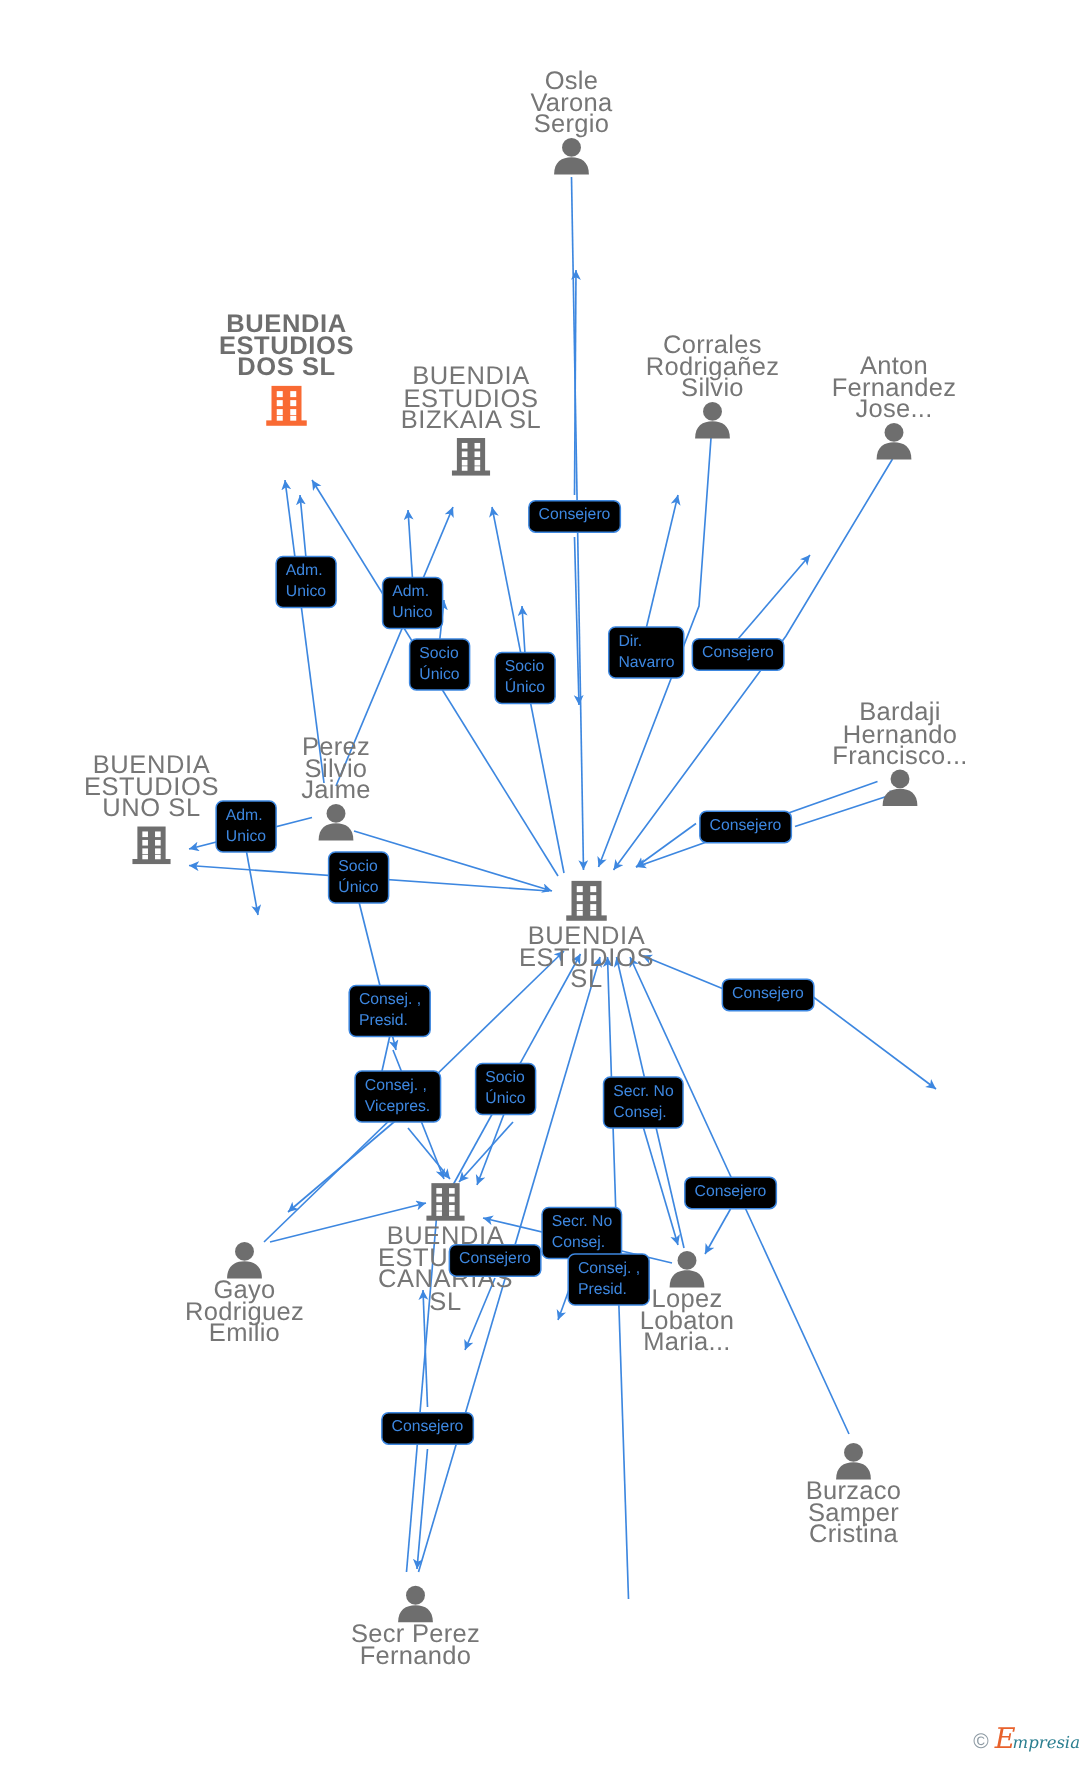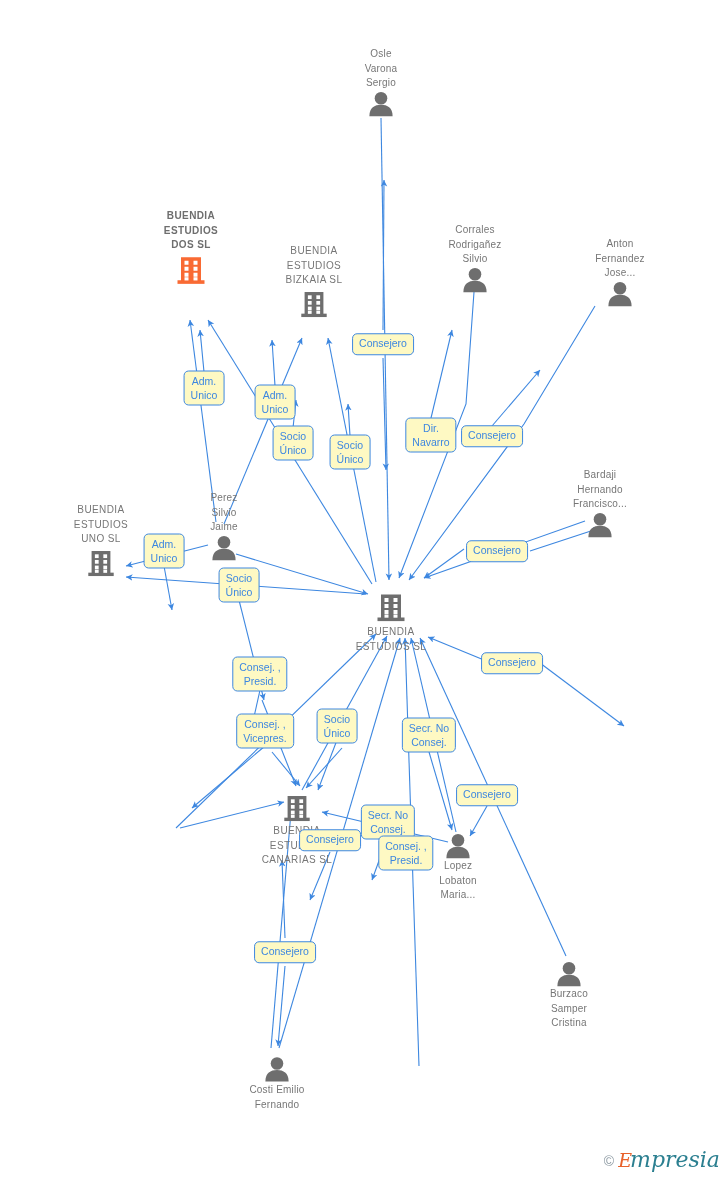--- a/index.html
+++ b/index.html
@@ -9,46 +9,46 @@
   }
   #graph{position:absolute;left:0;top:0;width:728px;height:1180px;}
   svg.edges{position:absolute;left:0;top:0;width:728px;height:1180px;pointer-events:none;}
 
   
   .node{position:absolute;transform:translate(-50%,-50%);
         display:flex;flex-direction:column;align-items:center;
         width:110px;}
   .node.below{flex-direction:column;}
   .node .label{
-    color:#767676;font-size:10px;line-height:14.5px;text-align:center;
+    color:#767676;font-size:17px;line-height:14.5px;text-align:center;
     letter-spacing:.2px;white-space:pre-line;
   }
   .node.company .label{letter-spacing:.4px;}
   .node.root .label{font-weight:bold;color:#6e6e6e;}
   .icon-wrap{line-height:0;}
 
   
   .rel{
     position:absolute;transform:translate(-50%,-50%);
-    background:#fef9c3;border:1.4px solid #3d87e0;border-radius:5px;
+    background:#000000;border:1.4px solid #3d87e0;border-radius:5px;
     color:#3d87e0;font-size:10.5px;line-height:13.5px;
-    padding:3px 6px;text-align:center;white-space:pre-line;
+    padding:3px 6px;white-space:pre-line;
     box-sizing:border-box;
   }
 
   
   #watermark{
     position:absolute;right:8px;bottom:10px;display:flex;align-items:center;
     gap:4px;font-size:15px;
   }
   #watermark .c{color:#8d9aa3;font-size:14px;}
   #watermark .e{color:#e8622c;font-family:"DejaVu Serif",serif;
                 font-style:italic;font-size:19px;line-height:19px;}
   #watermark .rest{color:#2b7f90;font-family:"DejaVu Serif",serif;
-                font-style:italic;font-size:22px;line-height:17px;
+                font-style:italic;font-size:11px;line-height:17px;
                 margin-left:-2px;}
 </style>
 </head>
 <body>
 
 <div id="graph">
 
   <svg class="edges" viewBox="0 0 728 1180" xmlns="http://www.w3.org/2000/svg">
     <defs>
       <marker id="ah" markerWidth="7" markerHeight="7" refX="6" refY="3" orient="auto" markerUnits="strokeWidth">
@@ -170,21 +170,21 @@
 Rodrigañez
 Silvio</div>
     <div class="icon-wrap">
       <svg width="30" height="26" viewBox="0 0 30 26">
           <circle cx="15" cy="7" r="6.3" fill="#6e6e6e"></circle>
           <path d="M3.4,25 C3.4,16.6 8.6,13.6 15,13.6 C21.4,13.6 26.6,16.6 26.6,25 Z" fill="#6e6e6e"></path>
         </svg>
     </div>
   </div>
 
-  <div class="node person" style="left:620px;top:272px">
+  <div class="node person" style="left:596px;top:272px">
     <div class="label">Anton
 Fernandez
 Jose...</div>
     <div class="icon-wrap">
       <svg width="30" height="26" viewBox="0 0 30 26">
           <circle cx="15" cy="7" r="6.3" fill="#6e6e6e"></circle>
           <path d="M3.4,25 C3.4,16.6 8.6,13.6 15,13.6 C21.4,13.6 26.6,16.6 26.6,25 Z" fill="#6e6e6e"></path>
         </svg>
     </div>
   </div>
@@ -266,20 +266,31 @@
           <rect x="19.5" y="19.5" width="4" height="4" fill="#fff"></rect>
         <rect x="10.5" y="24" width="4" height="3.2" fill="#fff"></rect>
           <rect x="19.5" y="24" width="4" height="3.2" fill="#fff"></rect>
       </svg>
     </div>
     <div class="label">BUENDIA
 ESTUDIOS
 CANARIAS  SL</div>
   </div>
 
+  <div class="node person below" style="left:163px;top:862px">
+    <div class="icon-wrap">
+      <svg width="30" height="26" viewBox="0 0 30 26">
+          <circle cx="15" cy="7" r="6.3" fill="#6e6e6e"></circle>
+          <path d="M3.4,25 C3.4,16.6 8.6,13.6 15,13.6 C21.4,13.6 26.6,16.6 26.6,25 Z" fill="#6e6e6e"></path>
+        </svg>
+    </div>
+    <div class="label">Gayo
+Rodriguez
+Emilio</div>
+  </div>
 
   <div class="node person below" style="left:458px;top:868px">
     <div class="icon-wrap">
       <svg width="30" height="26" viewBox="0 0 30 26">
           <circle cx="15" cy="7" r="6.3" fill="#6e6e6e"></circle>
           <path d="M3.4,25 C3.4,16.6 8.6,13.6 15,13.6 C21.4,13.6 26.6,16.6 26.6,25 Z" fill="#6e6e6e"></path>
         </svg>
     </div>
     <div class="label">Lopez
 Lobaton
@@ -298,21 +309,21 @@
 Cristina</div>
   </div>
 
   <div class="node person below" style="left:277px;top:1084px">
     <div class="icon-wrap">
       <svg width="30" height="26" viewBox="0 0 30 26">
           <circle cx="15" cy="7" r="6.3" fill="#6e6e6e"></circle>
           <path d="M3.4,25 C3.4,16.6 8.6,13.6 15,13.6 C21.4,13.6 26.6,16.6 26.6,25 Z" fill="#6e6e6e"></path>
         </svg>
     </div>
-    <div class="label">Costi Emilio
+    <div class="label">Secr Perez
 Fernando</div>
   </div>
 
 
   <div class="rel" style="left:204px;top:388px">Adm.
 Unico</div>
   <div class="rel" style="left:275px;top:402px">Adm.
 Unico</div>
   <div class="rel" style="left:293px;top:443px">Socio
 Único</div>

